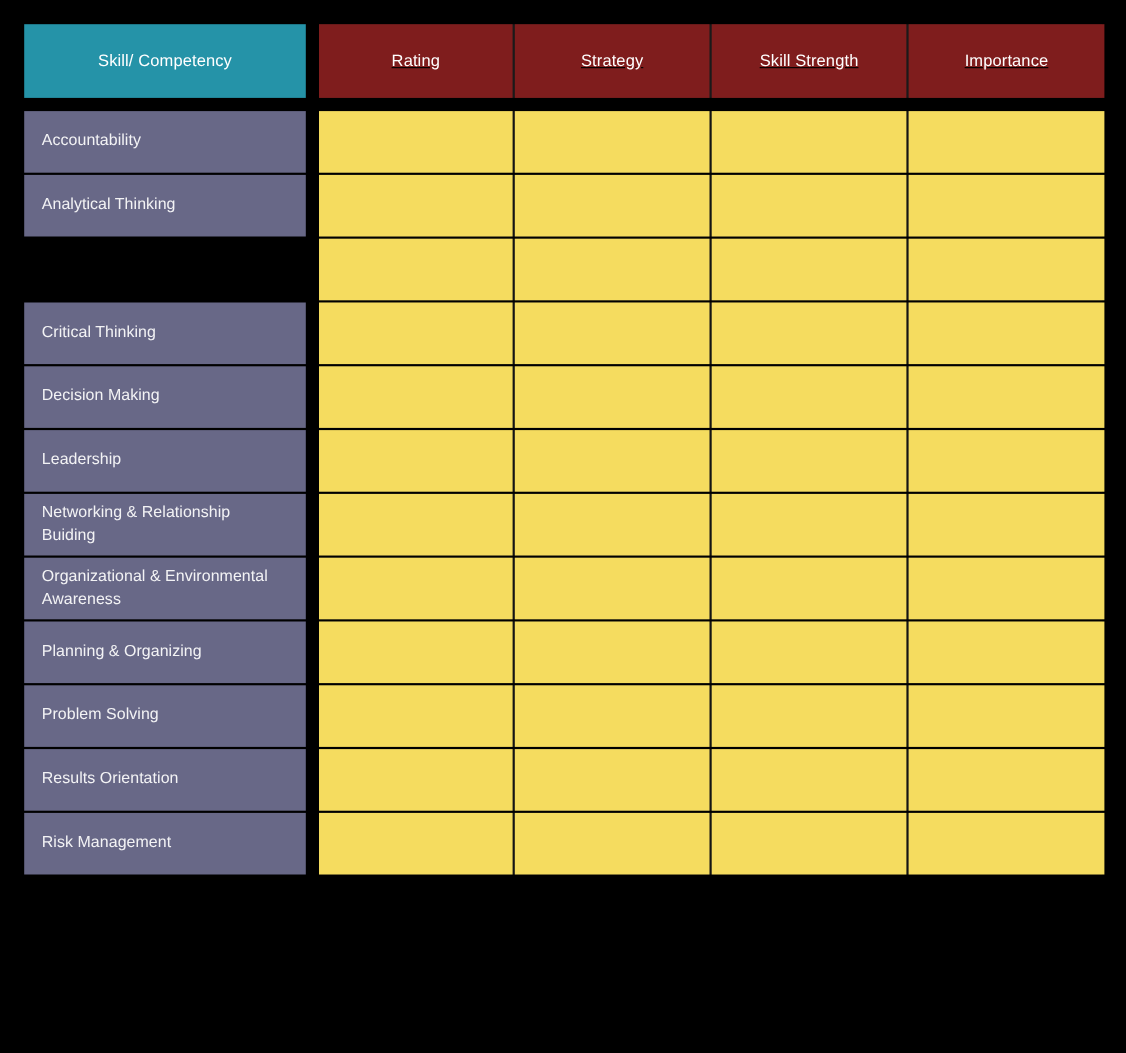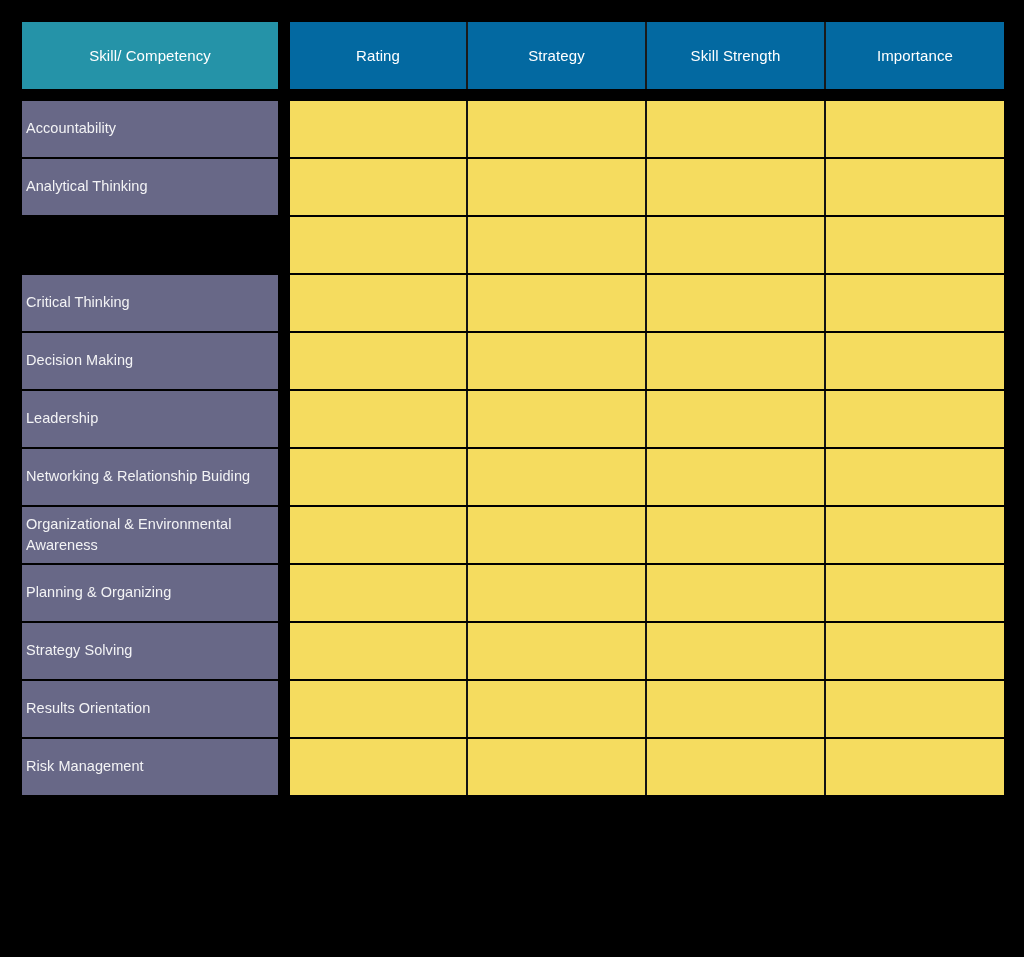--- a/index.html
+++ b/index.html
@@ -45,27 +45,28 @@
   .header-data-group {
     position: absolute;
     left: 290px;
     top: 0;
     width: 712px;
     height: 67px;
     display: flex;
     background: #1a1a1a;
   }
   .header-data-cell {
-    background: #0369a1;
+    background: #7f1d1d;
     height: 67px;
     display: flex;
     align-items: center;
     justify-content: center;
     box-sizing: border-box;
     flex: 0 0 auto;
+    text-decoration: underline;
   }
   .hdc-0 { width: 176px; margin-right: 2px; }
   .hdc-1 { width: 177px; margin-right: 2px; }
   .hdc-2 { width: 177px; margin-right: 2px; }
   .hdc-3 { width: 178px; }
 
   .header-text {
     color: #ffffff;
     font-size: 15px;
     font-weight: 400;
@@ -89,21 +90,21 @@
   .skill-cell {
     position: absolute;
     left: 22px;
     top: 0;
     width: 256px;
     height: 56px;
     background: #686887;
     box-sizing: border-box;
     display: flex;
     align-items: center;
-    padding: 0 4px;
+    padding: 0 16px;
   }
   .skill-label {
     color: #f3f3f5;
     font-size: 14.5px;
     font-weight: 400;
     line-height: 1.45;
     letter-spacing: 0.05px;
   }
   .data-group {
     position: absolute;
@@ -242,21 +243,21 @@
         </div>
         <div class="data-group">
           <div class="data-cell dc-0"></div>
           <div class="data-cell dc-1"></div>
           <div class="data-cell dc-2"></div>
           <div class="data-cell dc-3"></div>
         </div>
       </div>
       <div class="row">
         <div class="skill-cell">
-          <span class="skill-label">Strategy Solving</span>
+          <span class="skill-label">Problem Solving</span>
         </div>
         <div class="data-group">
           <div class="data-cell dc-0"></div>
           <div class="data-cell dc-1"></div>
           <div class="data-cell dc-2"></div>
           <div class="data-cell dc-3"></div>
         </div>
       </div>
       <div class="row">
         <div class="skill-cell">

